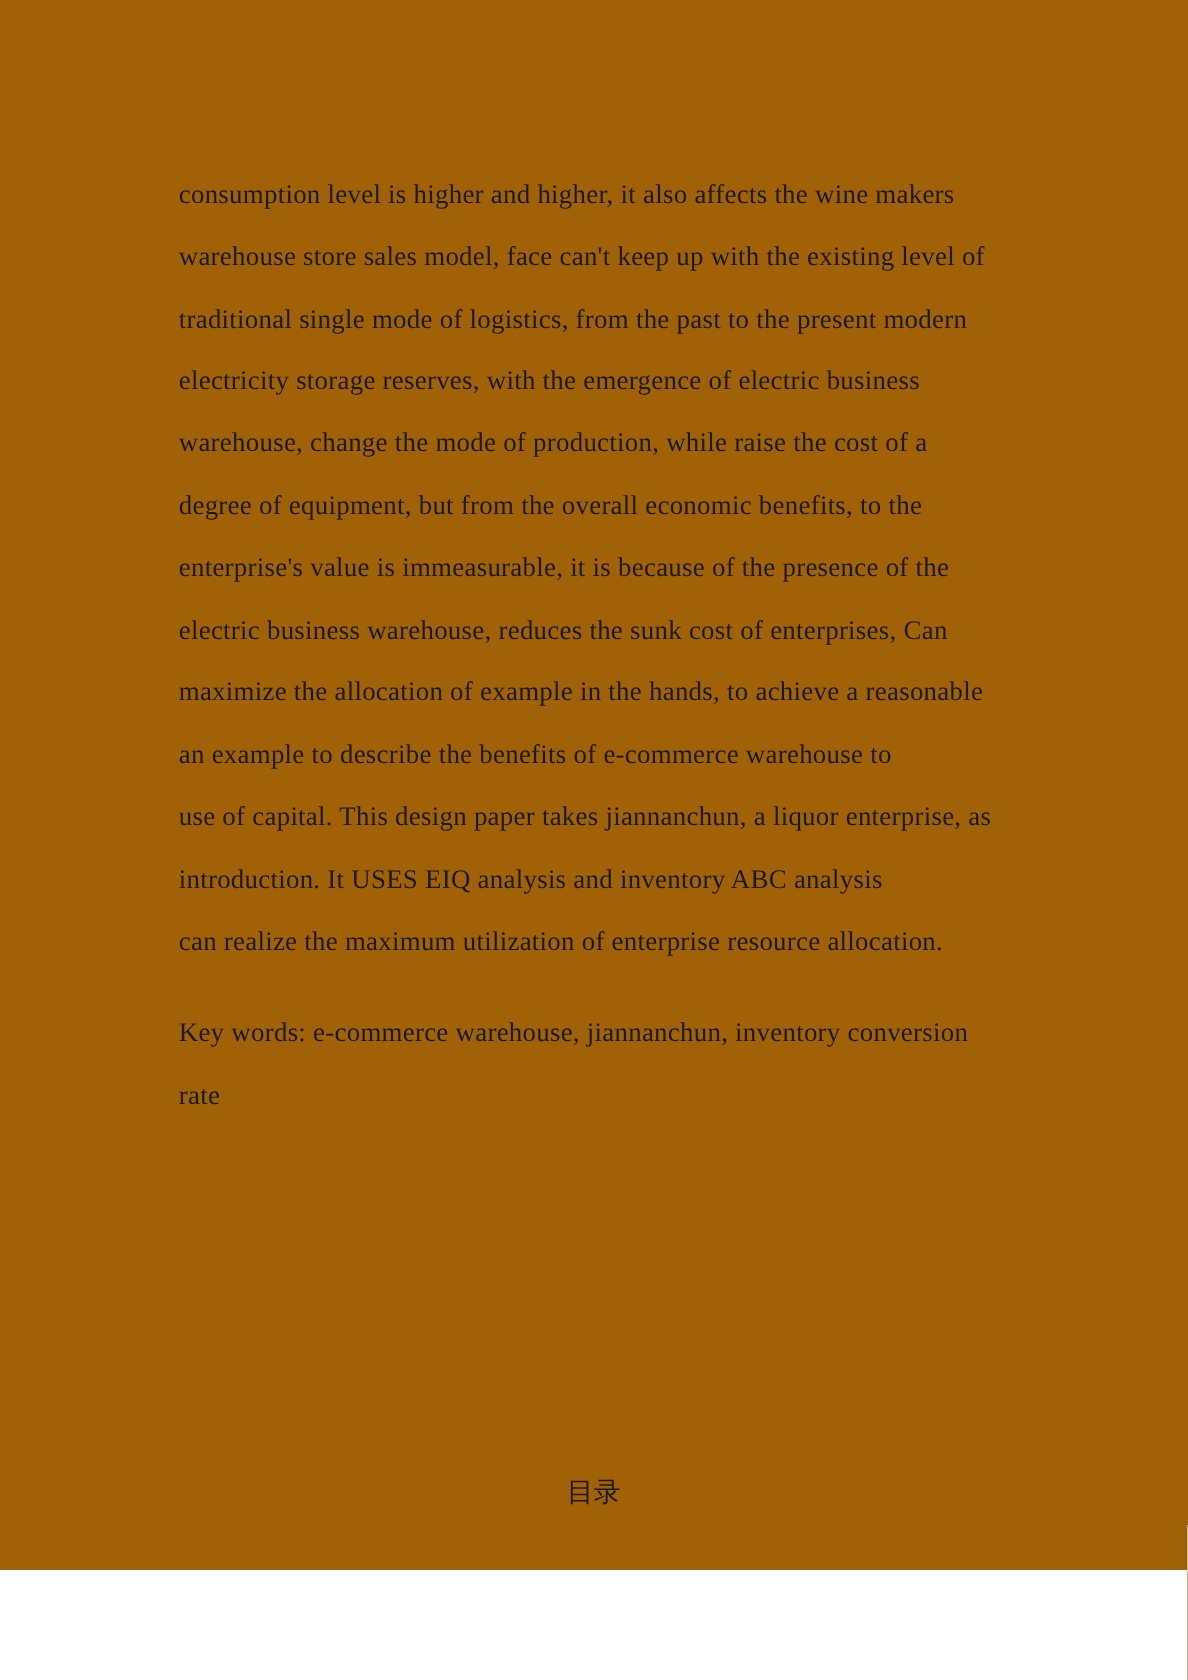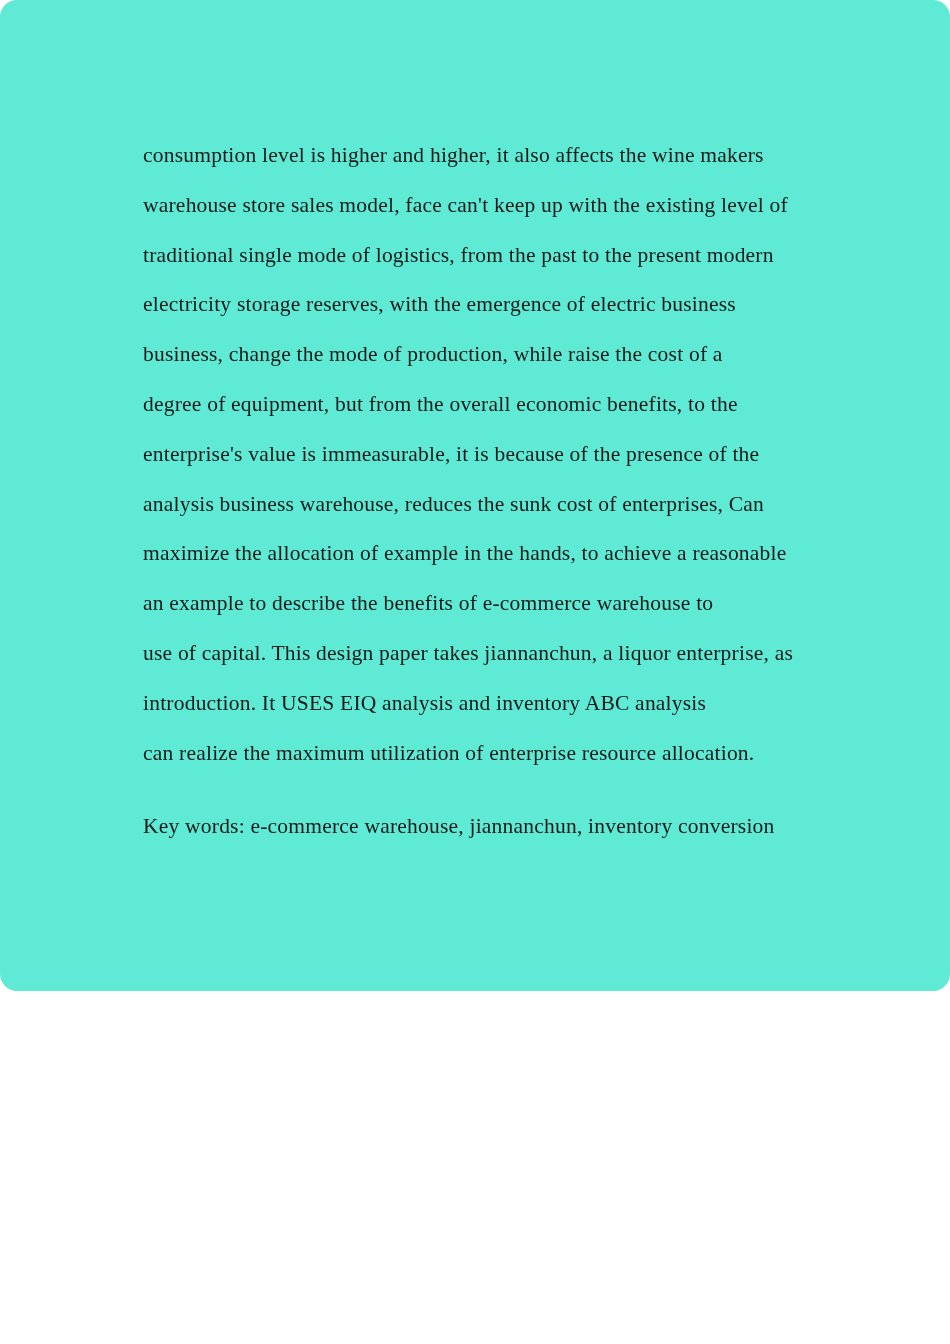--- a/index.html
+++ b/index.html
@@ -4,27 +4,26 @@
 <title>Abstract Page</title>
 <style>
   html, body {
     margin: 0;
     padding: 0;
     background: #ffffff;
   }
   .page {
     position: relative;
     width: 950px;
-    height: 991px;
-    background: #5eead4;
+    height: 1256px;
+    background: #a16207;
     margin: 0 auto;
     overflow: hidden;
     font-family: "Liberation Serif", "DejaVu Serif", serif;
     color: #1a1a1a;
-    border-radius: 17px;
   }
   .text-column {
     position: absolute;
     left: 143px;
     top: 131px;
     width: 665px;
   }
   .doc-line {
     font-size: 21.5px;
     line-height: 49.8px;
@@ -52,34 +51,35 @@
 
 <div class="page">
 
   <div class="text-column">
 
     <div>
       <div class="doc-line">consumption level is higher and higher, it also affects the wine makers</div>
       <div class="doc-line">warehouse store sales model, face can't keep up with the existing level of</div>
       <div class="doc-line">traditional single mode of logistics, from the past to the present modern</div>
       <div class="doc-line">electricity storage reserves, with the emergence of electric business</div>
-      <div class="doc-line">business, change the mode of production, while raise the cost of a</div>
+      <div class="doc-line">warehouse, change the mode of production, while raise the cost of a</div>
       <div class="doc-line">degree of equipment, but from the overall economic benefits, to the</div>
       <div class="doc-line">enterprise's value is immeasurable, it is because of the presence of the</div>
-      <div class="doc-line">analysis business warehouse, reduces the sunk cost of enterprises, Can</div>
+      <div class="doc-line">electric business warehouse, reduces the sunk cost of enterprises, Can</div>
       <div class="doc-line">maximize the allocation of example in the hands, to achieve a reasonable</div>
       <div class="doc-line">an example to describe the benefits of e-commerce warehouse to</div>
       <div class="doc-line">use of capital. This design paper takes jiannanchun, a liquor enterprise, as</div>
       <div class="doc-line">introduction. It USES EIQ analysis and inventory ABC analysis</div>
       <div class="doc-line">can realize the maximum utilization of enterprise resource allocation.</div>
     </div>
 
     <div class="para-gap"></div>
 
     <div>
       <div class="doc-line">Key words: e-commerce warehouse, jiannanchun, inventory conversion</div>
+      <div class="doc-line">rate</div>
     </div>
 
   </div>
 
   <div class="toc-heading">目录</div>
 
 </div>
 
 </body></html>

